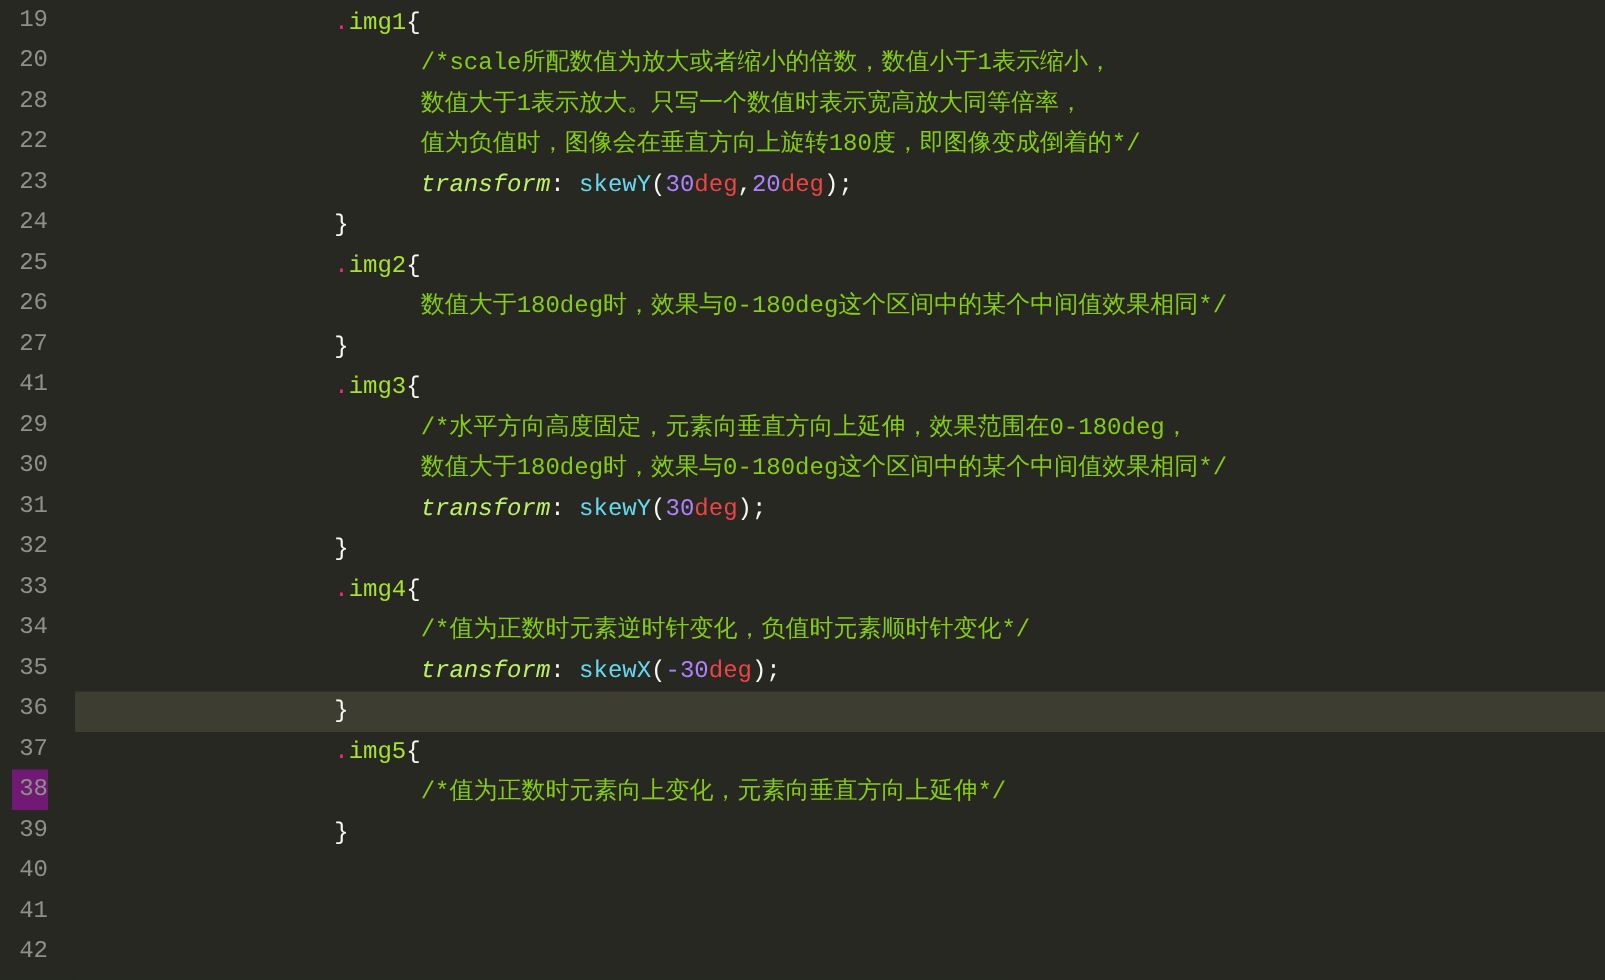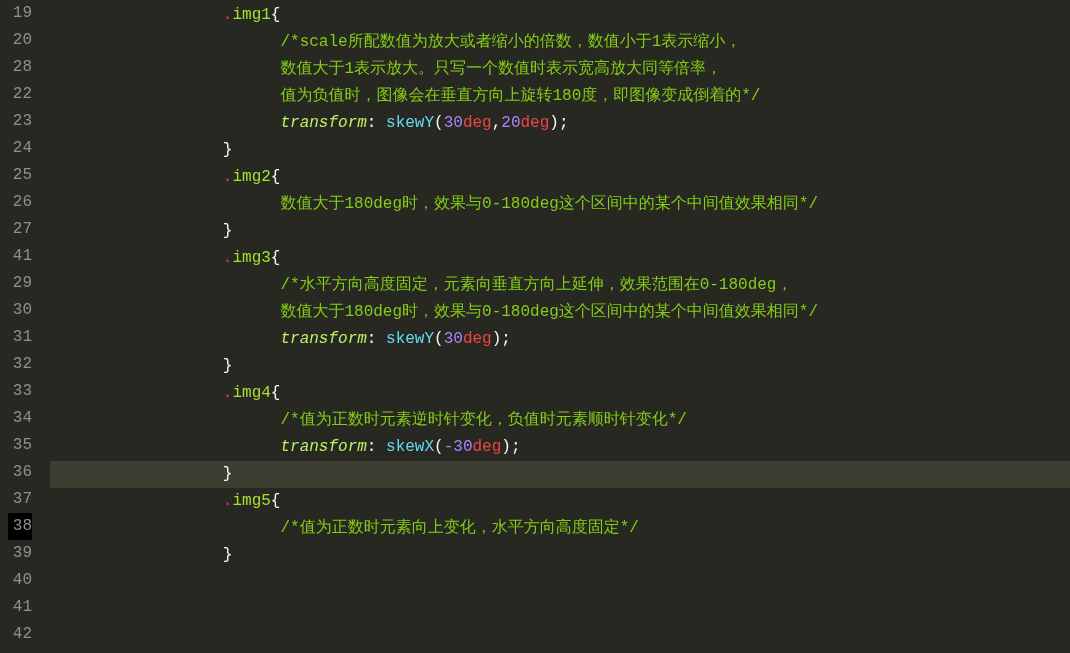--- a/index.html
+++ b/index.html
@@ -20,21 +20,21 @@
     background: #272822;
     color: #8f908a;
     text-align: right;
     padding-right: 18px;
     padding-left: 8px;
     user-select: none;
     min-width: 50px;
     padding-top: 0;
   }
   .gutter div { height: 27px; }
-  .gutter .current-line-num { background: #000000; }
+  .gutter .current-line-num { background: #701a75; }
   .code {
     flex: 1;
     padding-top: 2px;
     position: relative;
   }
   .line {
     height: 27px;
     white-space: pre;
     color: #f8f8f2;
   }
@@ -91,16 +91,16 @@
       <div class="line">                  <span class="seldot">.</span><span class="selector">img3</span><span class="punct">{</span></div>
       <div class="line">                        <span class="comment">/*水平方向高度固定，元素向垂直方向上延伸，效果范围在0-180deg，</span></div>
       <div class="line">                        <span class="comment">数值大于180deg时，效果与0-180deg这个区间中的某个中间值效果相同*/</span></div>
       <div class="line">                        <span class="prop">transform</span><span class="punct">: </span><span class="funcname">skewY</span><span class="punct">(</span><span class="num">30</span><span class="unit">deg</span><span class="punct">);</span></div>
       <div class="line">                  <span class="punct">}</span></div>
       <div class="line">                  <span class="seldot">.</span><span class="selector">img4</span><span class="punct">{</span></div>
       <div class="line">                        <span class="comment">/*值为正数时元素逆时针变化，负值时元素顺时针变化*/</span></div>
       <div class="line">                        <span class="prop">transform</span><span class="punct">: </span><span class="funcname">skewX</span><span class="punct">(</span><span class="num">-30</span><span class="unit">deg</span><span class="punct">);</span></div>
       <div class="line current-line">                  <span class="punct">}</span></div>
       <div class="line">                  <span class="seldot">.</span><span class="selector">img5</span><span class="punct">{</span></div>
-      <div class="line">                        <span class="comment">/*值为正数时元素向上变化，水平方向高度固定*/</span></div>
+      <div class="line">                        <span class="comment">/*值为正数时元素向上变化，元素向垂直方向上延伸*/</span></div>
       <div class="line">                  <span class="punct">}</span></div>
     </div>
 </div>
 
 </body></html>

